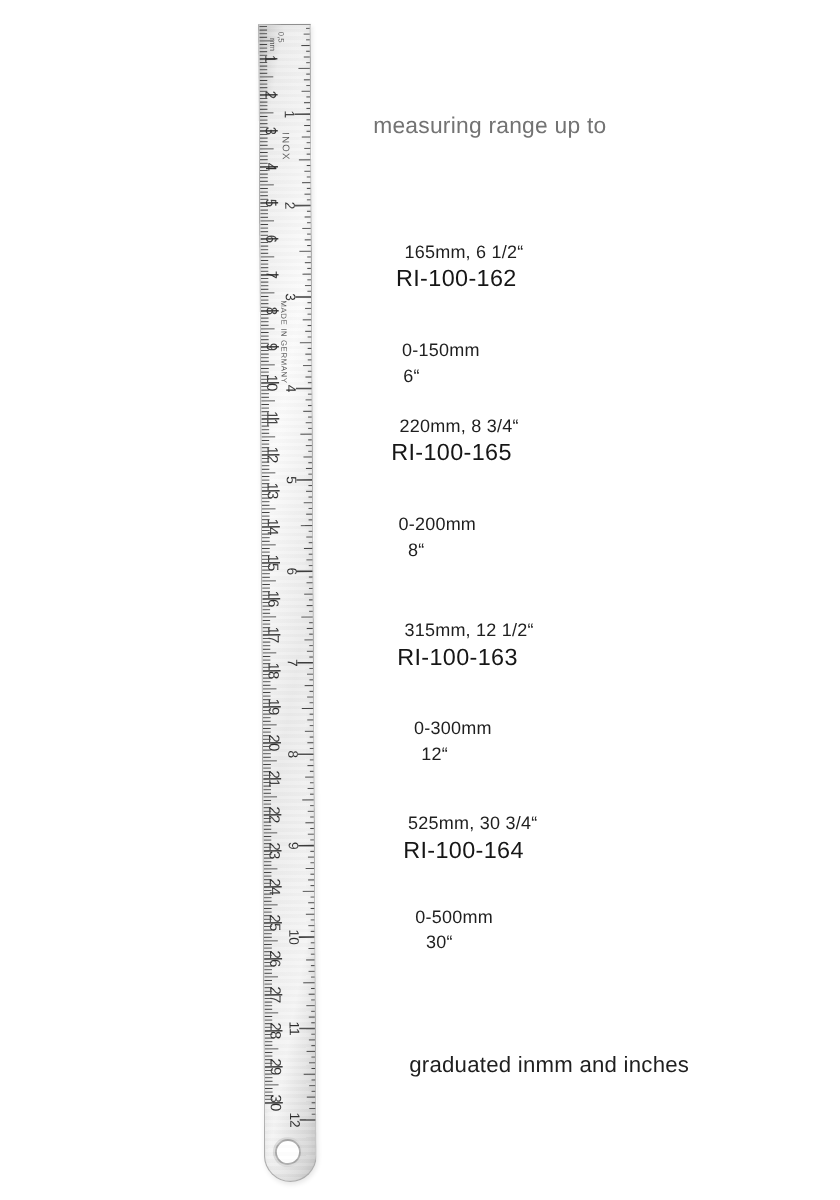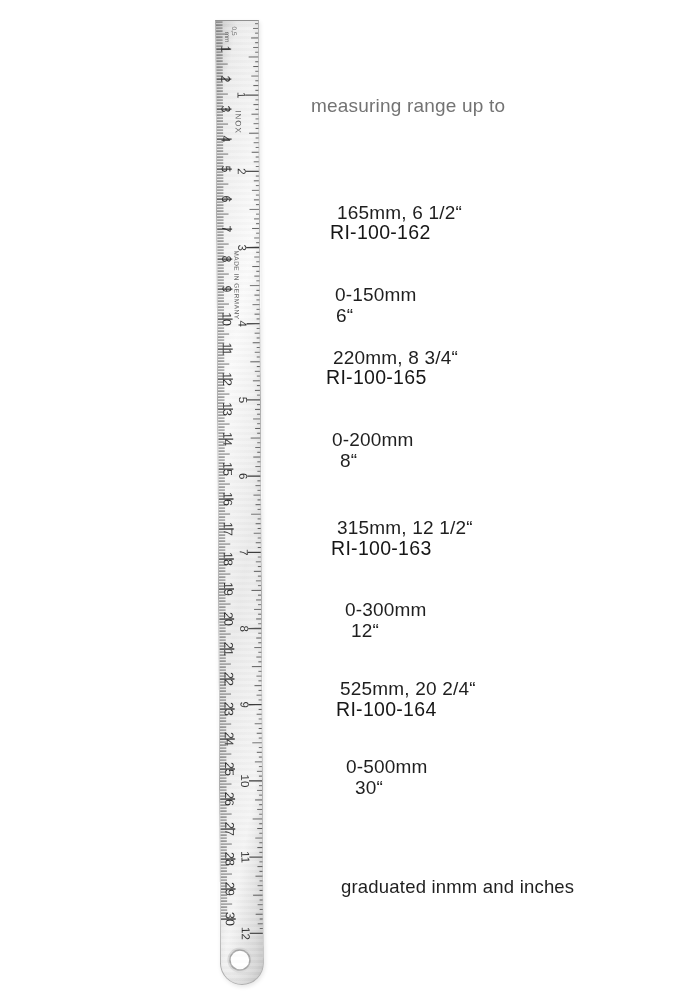--- a/index.html
+++ b/index.html
@@ -3,21 +3,21 @@
 <meta charset="utf-8">
 <style>
   html,body{margin:0;padding:0}
   body{
     width:700px;height:1000px;position:relative;overflow:hidden;
     background:#ffffff;
     font-family:"Liberation Sans", sans-serif;
   }
   .txt{
     position:absolute;white-space:nowrap;
-    font-size:19px;color:#1f1f1f;letter-spacing:.2px;
+    font-size:15px;color:#1f1f1f;letter-spacing:.2px;
   }
   .heading{font-size:19px;color:#737373}
   .code{font-size:19.5px;font-weight:normal;letter-spacing:.3px;color:#161616}
   .footer-note{font-size:18.5px}
   .ruler{
     position:absolute;left:215px;top:20px;width:44px;height:965px;
     box-sizing:border-box;
     border:1px solid #aeaeae;border-top:1px solid #8f8f8f;
     border-radius:0 0 22px 22px;
     overflow:hidden;
@@ -598,18 +598,18 @@
 <div class="txt" style="left:333px;top:347px">220mm, 8 3/4“</div>
 <div class="txt code" style="left:326px;top:366px">RI-100-165</div>
 <div class="txt" style="left:332px;top:429px">0-200mm</div>
 <div class="txt" style="left:340px;top:450px">8“</div>
 
 <div class="txt" style="left:337px;top:517px">315mm, 12 1/2“</div>
 <div class="txt code" style="left:331px;top:537px">RI-100-163</div>
 <div class="txt" style="left:345px;top:599px">0-300mm</div>
 <div class="txt" style="left:351px;top:620px">12“</div>
 
-<div class="txt" style="left:340px;top:678px">525mm, 20 2/4“</div>
+<div class="txt" style="left:340px;top:678px">525mm, 30 3/4“</div>
 <div class="txt code" style="left:336px;top:698px">RI-100-164</div>
 <div class="txt" style="left:346px;top:756px">0-500mm</div>
 <div class="txt" style="left:355px;top:777px">30“</div>
 
 <div class="txt footer-note" style="left:341px;top:876px">graduated inmm and inches</div>
 
 </body></html>

